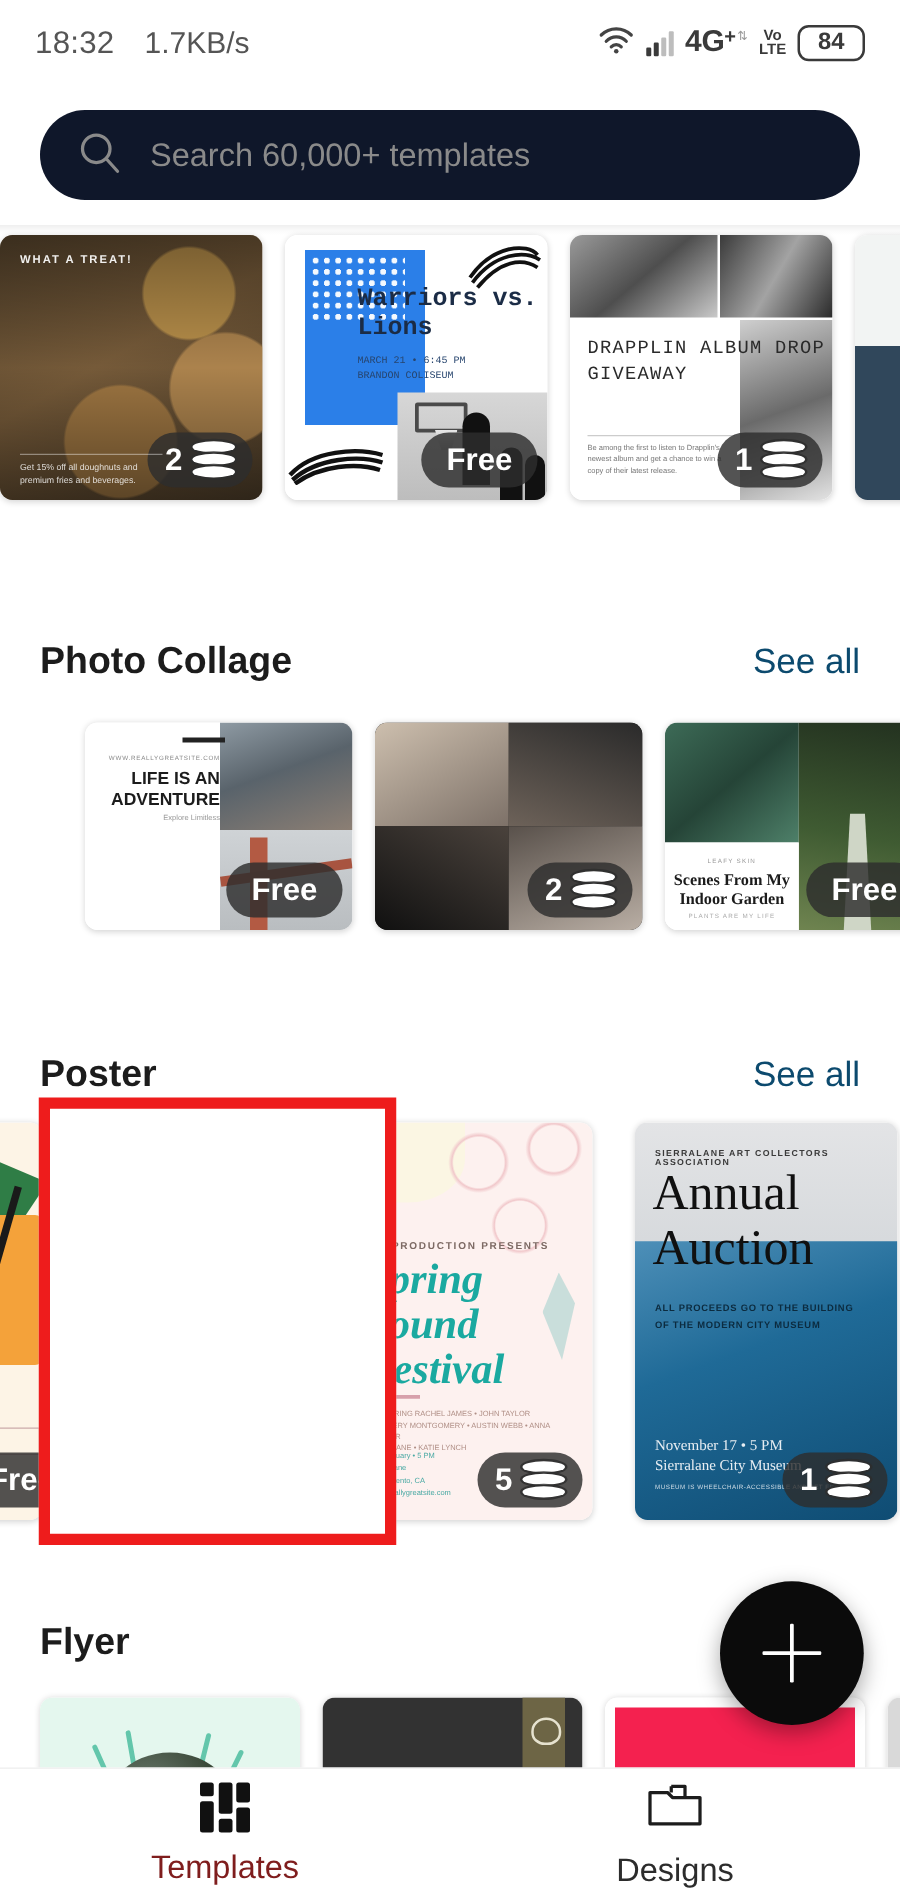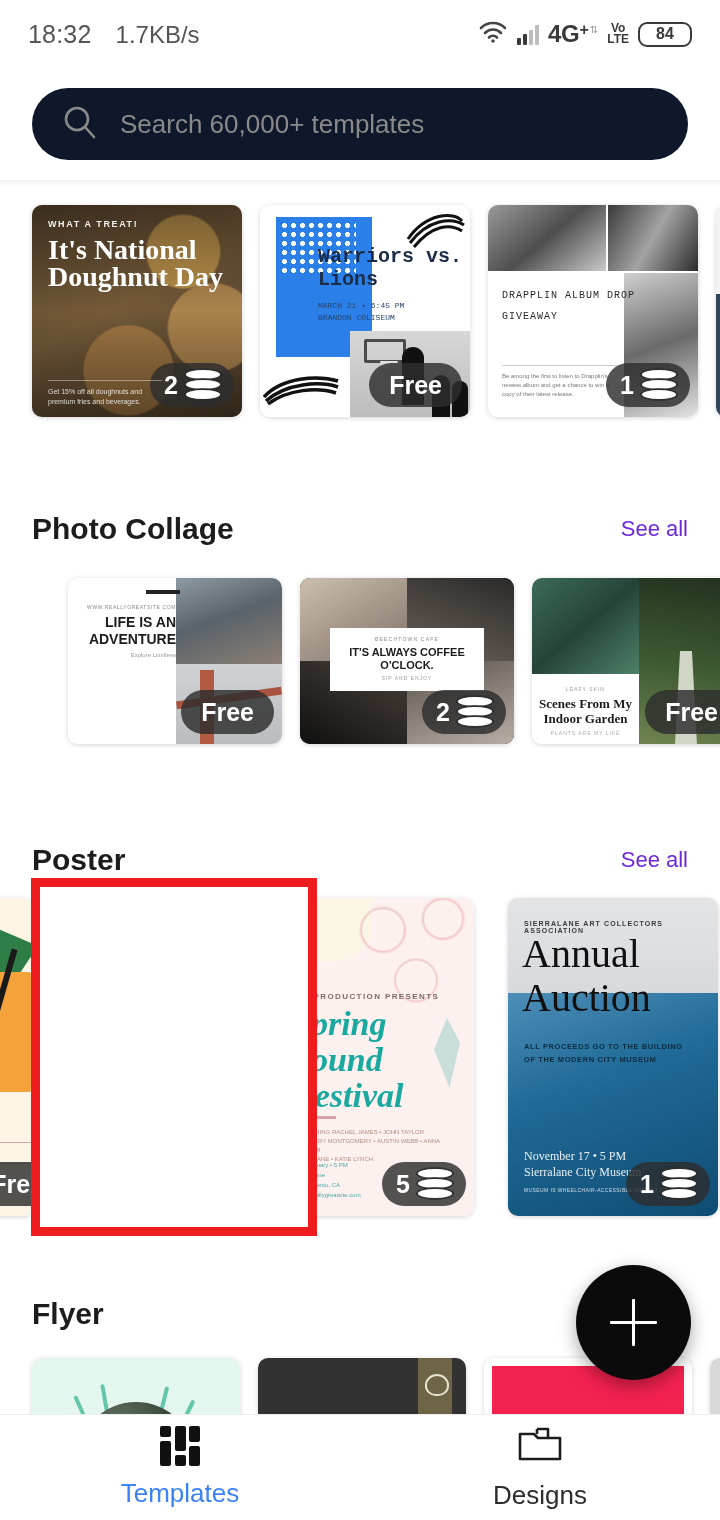--- a/index.html
+++ b/index.html
@@ -29,21 +29,21 @@
   .sig i:nth-child(3){height:15px;background:#bdbdbd}
   .sig i:nth-child(4){height:20px;background:#bdbdbd}
   .net4g { display: flex; align-items: flex-start; }
   .net4g b { font-size: 24px; color: #3a3a3a; font-weight: 700; letter-spacing: -.3px; line-height: 22px;}
   .net4g sup { font-size: 16px; line-height: 14px; color:#3a3a3a; font-weight:700;}
   .net4g .arrows { font-size: 10px; line-height: 9px; color: #999; margin-left: 1px; margin-top: 2px;}
   .volte { display:flex; flex-direction: column; align-items: center; line-height: 11px; }
   .volte span { font-size: 12px; font-weight: 700; color: #3a3a3a; }
   .batt {
     border: 2px solid #3a3a3a; border-radius: 9px;
-    font-size: 16px; font-weight: 700; color: #3a3a3a;
+    font-size: 19px; font-weight: 700; color: #3a3a3a;
     padding: 1px 10px 2px; min-width: 54px; text-align: center;
   }
 
   
   .searchwrap { position: absolute; top: 68px; left: 0; width: 720px; height: 112px; background:#fff; }
   .searchbar {
     position: absolute; left: 32px; top: 20px; width: 656px; height: 72px;
     background: #0f172a; border-radius: 36px;
     display: flex; align-items: center; padding: 0 30px; gap: 22px;
   }
@@ -68,24 +68,24 @@
   .pages { display:block; width: 34px; height: 30px; position: relative; }
   .pages i { position:absolute; left:0; width: 34px; height: 9px; background:#fff; border-radius: 50%; box-shadow: 0 0 0 2px rgba(45,45,45,.82);}
   .pages i:nth-child(1){ top: 0; }
   .pages i:nth-child(2){ top: 10px; }
   .pages i:nth-child(3){ top: 20px; }
 
   
   .sect { position: absolute; left: 0; width: 720px; display: flex;
           align-items: center; justify-content: space-between; padding: 0 32px; }
   .sect h2 { font-size: 30px; color: #1c1c1c; font-weight: 700; }
-  .sect .seeall { font-size: 22px; color: #6d28d9; }
-
-  
-  #row1 { top: 205px; padding-left: 32px; }
+  .sect .seeall { font-size: 28px; color: #0c4a6e; }
+
+  
+  #row1 { top: 188px; }
   #row1 .card { width: 210px; height: 212px; }
 
   .doughnut { width:100%; height:100%; position: relative;
     background:
       radial-gradient(circle at 72% 22%, #d8a857 0 16%, transparent 17%),
       radial-gradient(circle at 86% 58%, #c9995a 0 20%, transparent 21%),
       radial-gradient(circle at 46% 78%, #b98a4d 0 22%, transparent 23%),
       linear-gradient(150deg, #6a5336, #8a6a43 45%, #5d4a32);
   }
   .doughnut::after{content:"";position:absolute;inset:0;background:linear-gradient(180deg,rgba(0,0,0,.45),rgba(0,0,0,.15) 50%,rgba(0,0,0,.5));}
@@ -109,21 +109,21 @@
   .wr-photo .net{position:absolute;left:30px;top:30px;width:18px;height:16px;background:linear-gradient(#e8e8e8,#aaa);clip-path:polygon(0 0,100% 0,72% 100%,28% 100%);}
   .wr-photo .p1{position:absolute;left:52px;top:16px;width:22px;height:58px;background:#111;border-radius:11px 11px 0 0;}
   .wr-photo .p2{position:absolute;left:82px;top:44px;width:18px;height:42px;background:#111;border-radius:9px 9px 0 0;}
   .wr-photo .p3{position:absolute;left:102px;top:50px;width:16px;height:36px;background:#111;border-radius:8px 8px 0 0;}
 
   .album { width:100%;height:100%;position:relative;background:#fff;}
   .album .ph { position:absolute; background:#8d8d8d; filter: grayscale(1); }
   .album .ph1{left:0;top:0;width:118px;height:66px;background:linear-gradient(140deg,#9a9a9a,#4e4e4e,#c9c9c9);}
   .album .ph2{left:120px;top:0;width:90px;height:66px;background:linear-gradient(120deg,#3a3a3a,#a3a3a3,#2b2b2b);}
   .album .ph3{right:0;top:68px;width:74px;height:144px;background:linear-gradient(160deg,#cfcfcf,#6a6a6a,#e3e3e3);}
-  .album .ttl{position:absolute;left:14px;top:80px;font-family:"Liberation Mono",monospace;font-size:10px;line-height:21px;color:#2a2a2a;letter-spacing:1px;}
+  .album .ttl{position:absolute;left:14px;top:80px;font-family:"Liberation Mono",monospace;font-size:15px;line-height:21px;color:#2a2a2a;letter-spacing:1px;}
   .album .bdy{position:absolute;left:14px;bottom:18px;width:118px;border-top:1px solid #ccc;padding-top:6px;font-size:6px;line-height:9px;color:#777;}
 
   .teal-peek{width:100%;height:100%;background:linear-gradient(#f2f4f3 0 42%, #30475b 42% 100%);}
 
   
   #sect-collage { top: 505px; height: 48px; }
   #row2 { top: 578px; padding-left: 32px; margin-left: 36px; }
   #row2 .card { width: 214px; height: 166px; }
 
   .adventure{width:100%;height:100%;position:relative;background:#fff;}
@@ -242,21 +242,21 @@
   .fab::before { left: 34px; top: 56px; width: 47px; height: 3px; }
   .fab::after  { left: 56px; top: 34px; width: 3px; height: 47px; }
 
   
   .bottomnav {
     position: absolute; left: 0; bottom: 0; width: 720px; height: 106px;
     background: #fff; border-top: 1px solid #ededed; z-index: 12;
     display: flex; align-items: center;
   }
   .navitem { flex: 1; display: flex; flex-direction: column; align-items: center; gap: 12px; }
-  .navlabel { font-size: 26px; color: #3b82f6; }
+  .navlabel { font-size: 26px; color: #7f1d1d; }
   .navlabel.dim { color: #2c2c2c; }
   .grid-icon { width: 40px; height: 40px; position: relative; }
   .grid-icon i { position: absolute; background: #111; border-radius: 2px; }
   .grid-icon i:nth-child(1){left:0;top:0;width:11px;height:11px;}
   .grid-icon i:nth-child(2){left:15px;top:0;width:11px;height:25px;}
   .grid-icon i:nth-child(3){left:29px;top:0;width:11px;height:16px;}
   .grid-icon i:nth-child(4){left:0;top:15px;width:11px;height:25px;}
   .grid-icon i:nth-child(5){left:15px;top:29px;width:11px;height:11px;}
   .grid-icon i:nth-child(6){left:29px;top:20px;width:11px;height:20px;}
 </style>
@@ -310,21 +310,20 @@
     </div>
   </div>
   <div class="divider"></div>
 
   <div class="strip" id="row1">
 
     <div class="card">
       <div class="doughnut"></div>
       <div class="dg-txt">
         <div class="dg-kicker">WHAT A TREAT!</div>
-        <div class="dg-title">It's National Doughnut Day</div>
         <div class="dg-sub">Get 15% off all doughnuts and premium fries and beverages.</div>
       </div>
       <div class="badge">
         <span>2</span>
         <span class="pages">
             <i></i>
             <i></i>
             <i></i>
           </span>
       </div>
@@ -406,25 +405,20 @@
         <span>Free</span>
       </div>
     </div>
 
     <div class="card">
       <div class="coffee">
         <span class="q q1"></span>
           <span class="q q2"></span>
           <span class="q q3"></span>
           <span class="q q4"></span>
-        <div class="lbl">
-          <div class="s">BEECHTOWN CAFE</div>
-          <div class="m">IT'S ALWAYS COFFEE O'CLOCK.</div>
-          <div class="e">SIP AND ENJOY</div>
-        </div>
       </div>
       <div class="badge">
         <span>2</span>
         <span class="pages">
             <i></i>
             <i></i>
             <i></i>
           </span>
       </div>
     </div>

